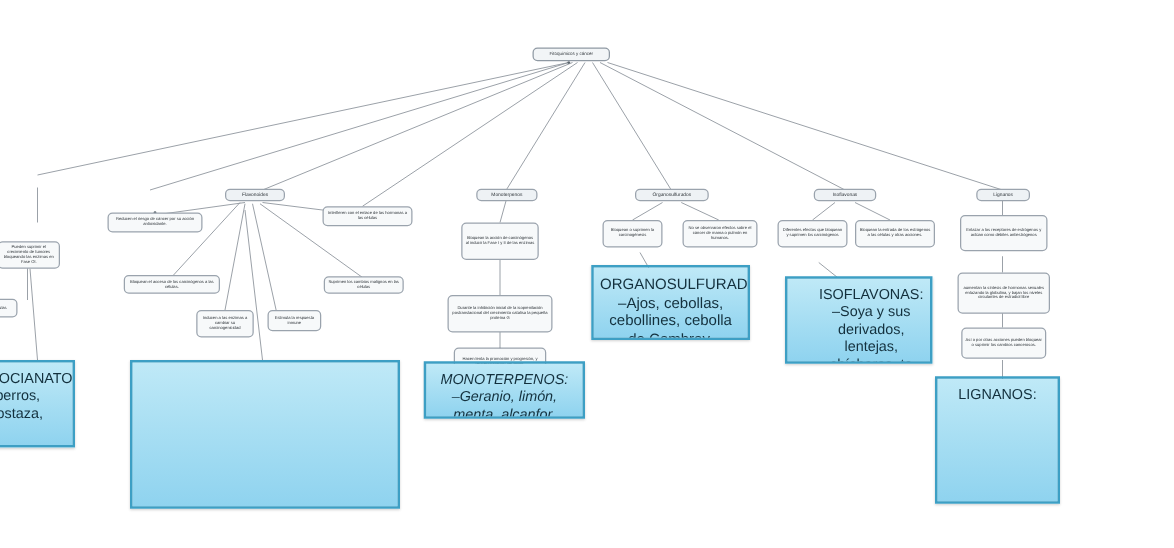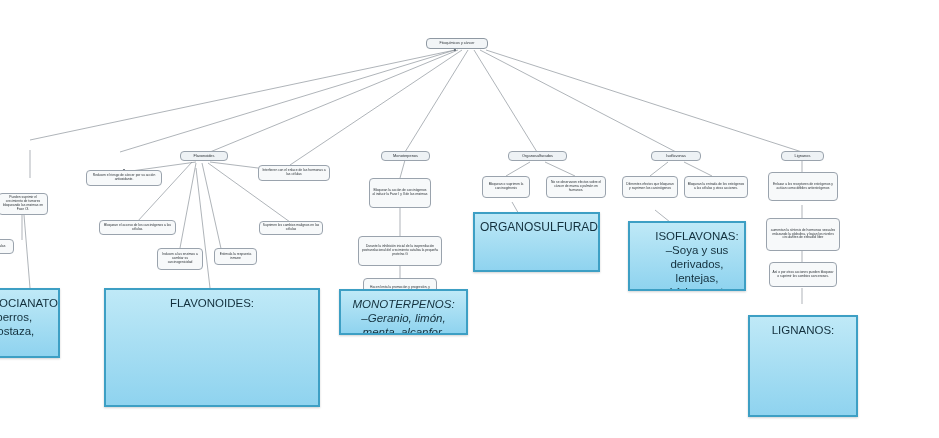--- a/index.html
+++ b/index.html
@@ -196,34 +196,34 @@
   <div class="node lvl3" style="left:769px;top:262px;width:68px;height:25px;">
     <span>Así o por otras acciones pueden bloquear o suprimir los cambios cancerosos.</span>
   </div>
 
   <div class="callout c-iso" style="left:-38px;top:288px;width:98px;height:70px;">
     <span class="ttl">ISOTIOCIANATOS:</span>
     <span class="bdy">–berros, mostaza,</span>
   </div>
 
   <div class="callout c-flav" style="left:104px;top:288px;width:216px;height:119px;">
-    <span class="ttl">FLAVONOIDES:</span>
   </div>
 
   <div class="callout c-mono" style="left:339px;top:289px;width:129px;height:46px;font-style:italic;">
     <span class="ttl">MONOTERPENOS:</span>
     <span class="bdy">–Geranio, limón, menta, alcanfor, mentol</span>
   </div>
 
   <div class="callout c-orga" style="left:473px;top:212px;width:127px;height:60px;">
     <span class="ttl">ORGANOSULFURADOS:</span>
+    <span class="bdy">–Ajos, cebollas, cebollines, cebolla de Cambray.</span>
   </div>
 
   <div class="callout c-isof" style="left:628px;top:221px;width:118px;height:70px;">
     <span class="ttl">ISOFLAVONAS:</span>
     <span class="bdy">–Soya y sus derivados, lentejas, chícharos, te verde, cacahuates, garbanzos.</span>
   </div>
 
-  <div class="callout c-lign" style="left:748px;top:315px;width:110px;height:102px;">
+  <div class="callout c-lign" style="left:748px;top:301px;width:100px;height:102px;">
     <span class="ttl">LIGNANOS:</span>
   </div>
 
 </div>
 
 </body></html>

